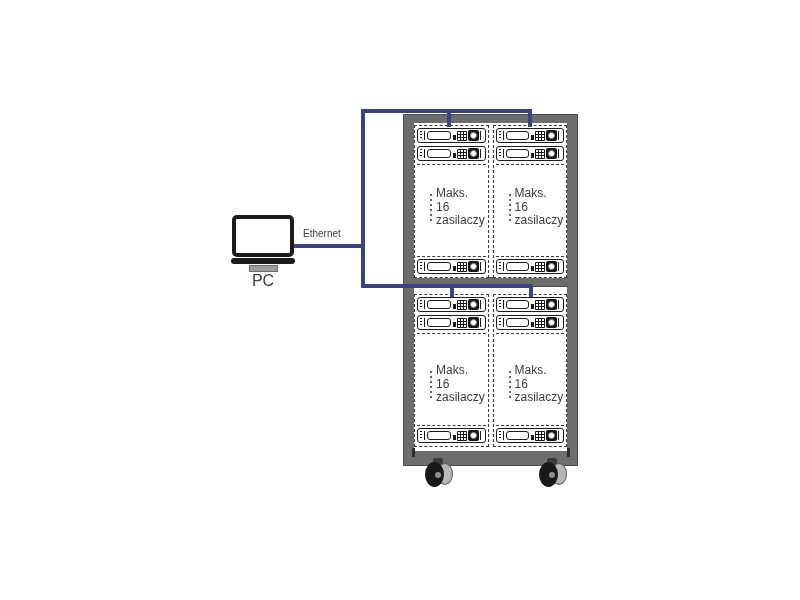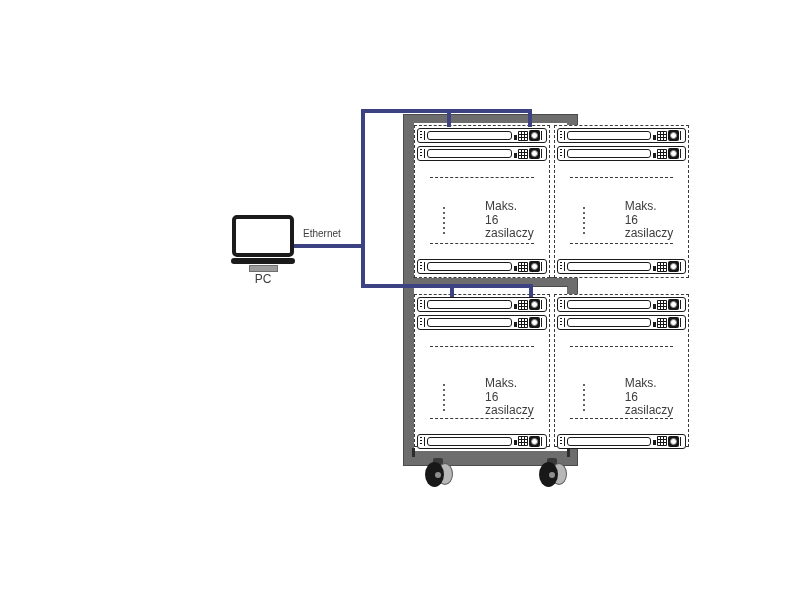--- a/index.html
+++ b/index.html
@@ -14,21 +14,21 @@
     position:relative;width:800px;height:600px;background:#ffffff;
     font-family:"Liberation Sans",sans-serif;overflow:hidden;
   }
   .bluel{position:absolute;background:var(--line);}
   
   .laptop{position:absolute;left:230px;top:215px;width:66px;}
   .lap-screen{width:54px;height:34px;border:4px solid var(--ink);border-radius:5px;background:#fff;margin:0 auto;}
   .lap-base{width:64px;height:6px;background:var(--ink);border-radius:3px;margin:1px auto 0;}
   .lap-pad{width:27px;height:5px;background:#9c9c9c;border:1px solid #6f6f6f;margin:1px auto 0;}
   .pc-label{position:absolute;left:230px;top:272px;width:66px;text-align:center;
-    font-size:12px;color:var(--text);}
+    font-size:16px;color:var(--text);}
   .eth-label{position:absolute;left:303px;top:228px;font-size:10px;color:var(--text);}
   
   .rack{position:absolute;left:403px;top:114px;width:175px;height:352px;
     background:var(--frame);border:1px solid var(--frame-edge);box-sizing:border-box;}
   .rack-inner{position:absolute;left:10px;top:8px;width:153px;height:328px;background:#fff;}
   .rack-divider{position:absolute;left:9px;top:162px;width:155px;height:10px;background:var(--frame);
     border-top:1px solid var(--frame-edge);border-bottom:1px solid var(--frame-edge);box-sizing:border-box;}
   .notch{position:absolute;width:3px;height:9px;background:#2c2c2c;top:333px;}
   .notch.nl{left:8px;} .notch.nr{right:7px;}
   .section{position:absolute;left:10px;width:153px;height:153px;display:flex;gap:4px;}
@@ -41,22 +41,22 @@
     background:repeating-linear-gradient(to bottom,#111 0 1px,transparent 1px 3px);background-size:2px 9px;background-repeat:no-repeat;}
   .psu-display{flex:1;height:7px;border:1px solid var(--ink);border-radius:3px;background:#fff;margin:0 2px 0 1px;}
   .psu-btn{width:3px;height:5px;background:var(--ink);margin:3px 1px 0 0;}
   .psu-keypad{width:10px;height:10px;background:#161616;border-radius:1px;margin-right:1px;position:relative;}
   .psu-keypad::before{content:"";position:absolute;left:1px;top:1px;width:2px;height:2px;background:#fff;
     box-shadow:3px 0 #fff,6px 0 #fff,0 3px #fff,3px 3px #fff,6px 3px #fff,0 6px #fff,3px 6px #fff,6px 6px #fff;}
   .psu-knob{width:11px;height:11px;background:#161616;border-radius:2px;position:relative;margin-right:1px;}
   .psu-knob i{position:absolute;left:2px;top:2px;right:2px;bottom:2px;border-radius:50%;background:#fff;border:1px solid #8a8a8a;box-sizing:border-box;}
   .psu-endline{width:2px;height:9px;border-left:1px solid var(--ink);}
   
-  .col-middle{flex:1;border-top:1px dashed #3a3a3a;border-bottom:1px dashed #3a3a3a;margin:14px;
-    display:flex;padding:22px 0 0 13px;box-sizing:border-box;gap:36px;}
+  .col-middle{flex:1;border-top:1px dashed #3a3a3a;border-bottom:1px dashed #3a3a3a;margin:1px;
+    display:flex;padding:22px 0 0 13px;box-sizing:border-box;}
   .s2 .col-middle{padding-top:30px;}
   .dots{display:flex;flex-direction:column;gap:3px;margin:7px 4px 0 0;}
   .dots b{width:2px;height:2px;background:#2e2e2e;border-radius:50%;}
   .cap-text{font-size:12px;line-height:13.5px;color:var(--text);}
   .cap-text span{display:block;}
   
   .caster{position:absolute;width:32px;height:32px;}
   .caster .fork{position:absolute;left:10px;top:0;width:10px;height:13px;background:#3a3a3a;border-radius:2px;}
   .caster .back{position:absolute;left:14px;top:5px;width:14px;height:20px;background:#b7b7b7;border:1px solid #5d5d5d;border-radius:50%;}
   .caster .wheel{position:absolute;left:2px;top:4px;width:19px;height:25px;background:#181818;border-radius:50%;}

